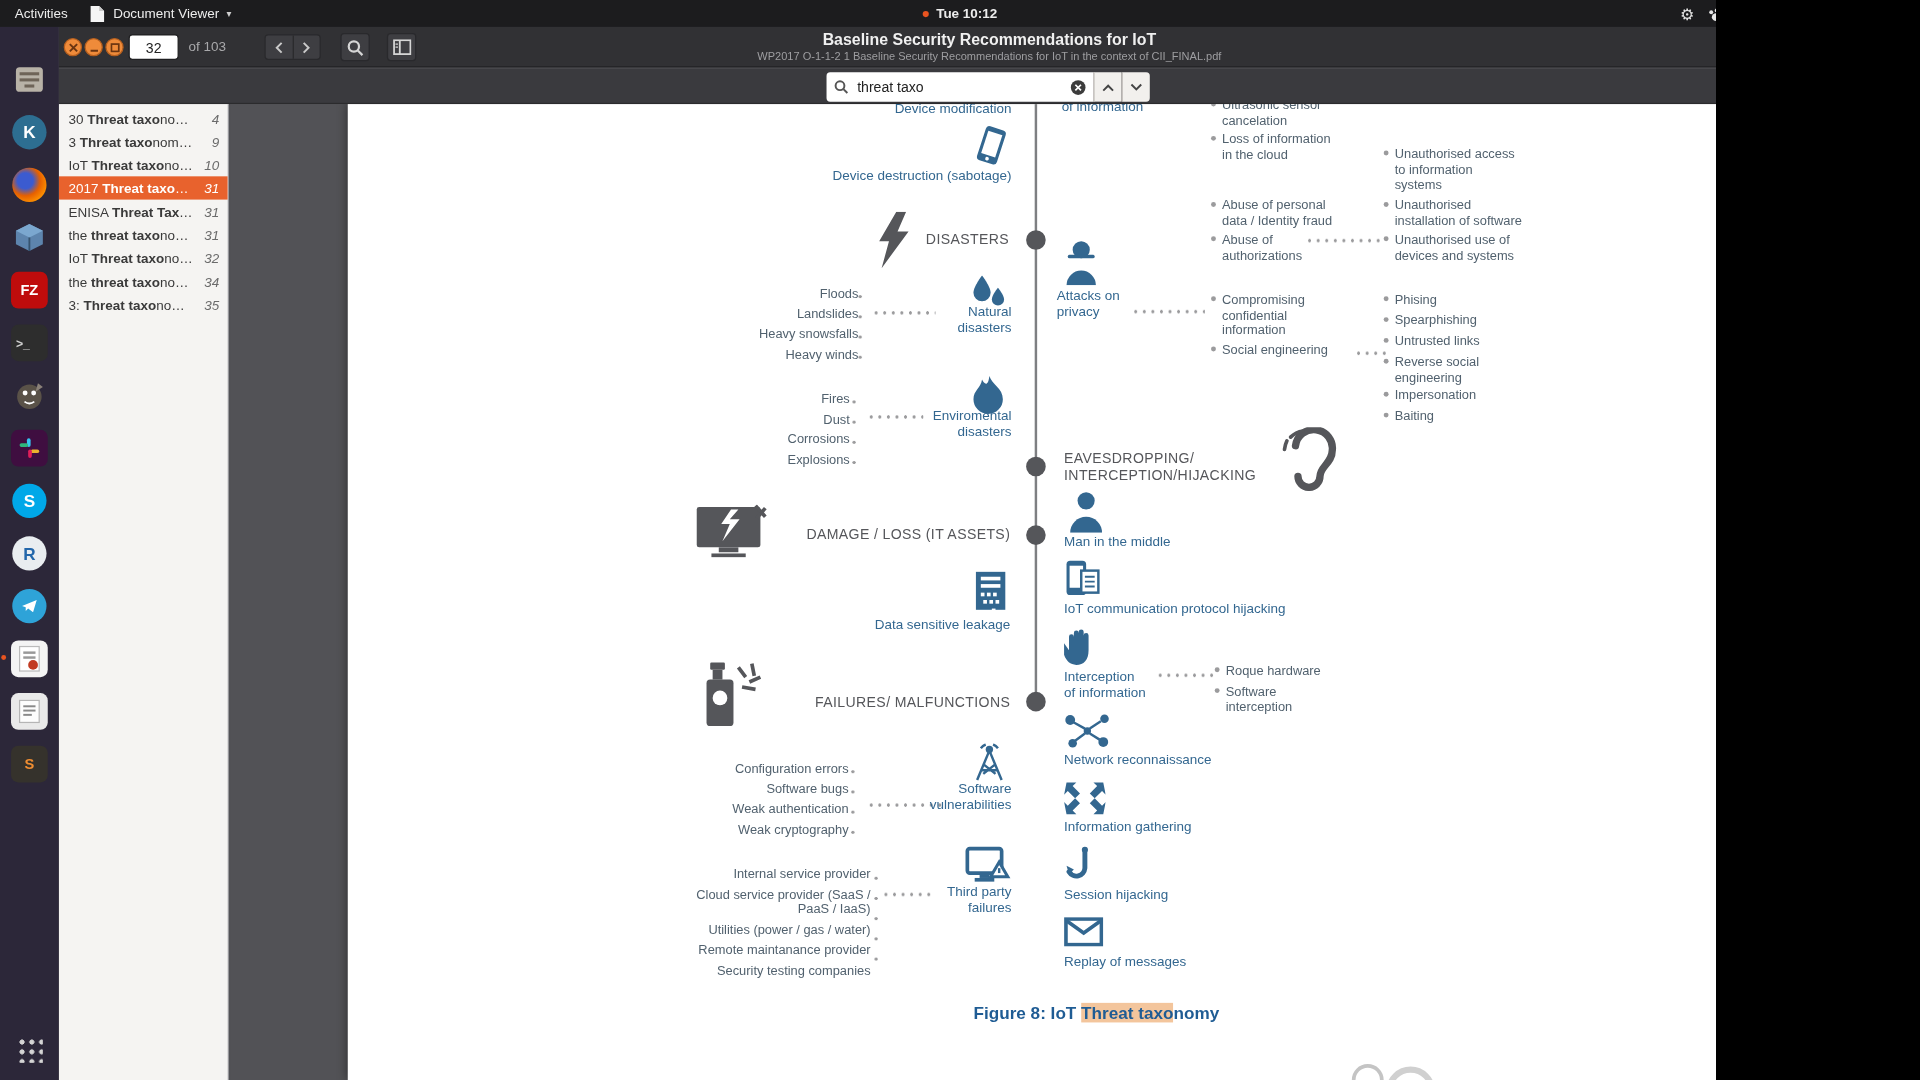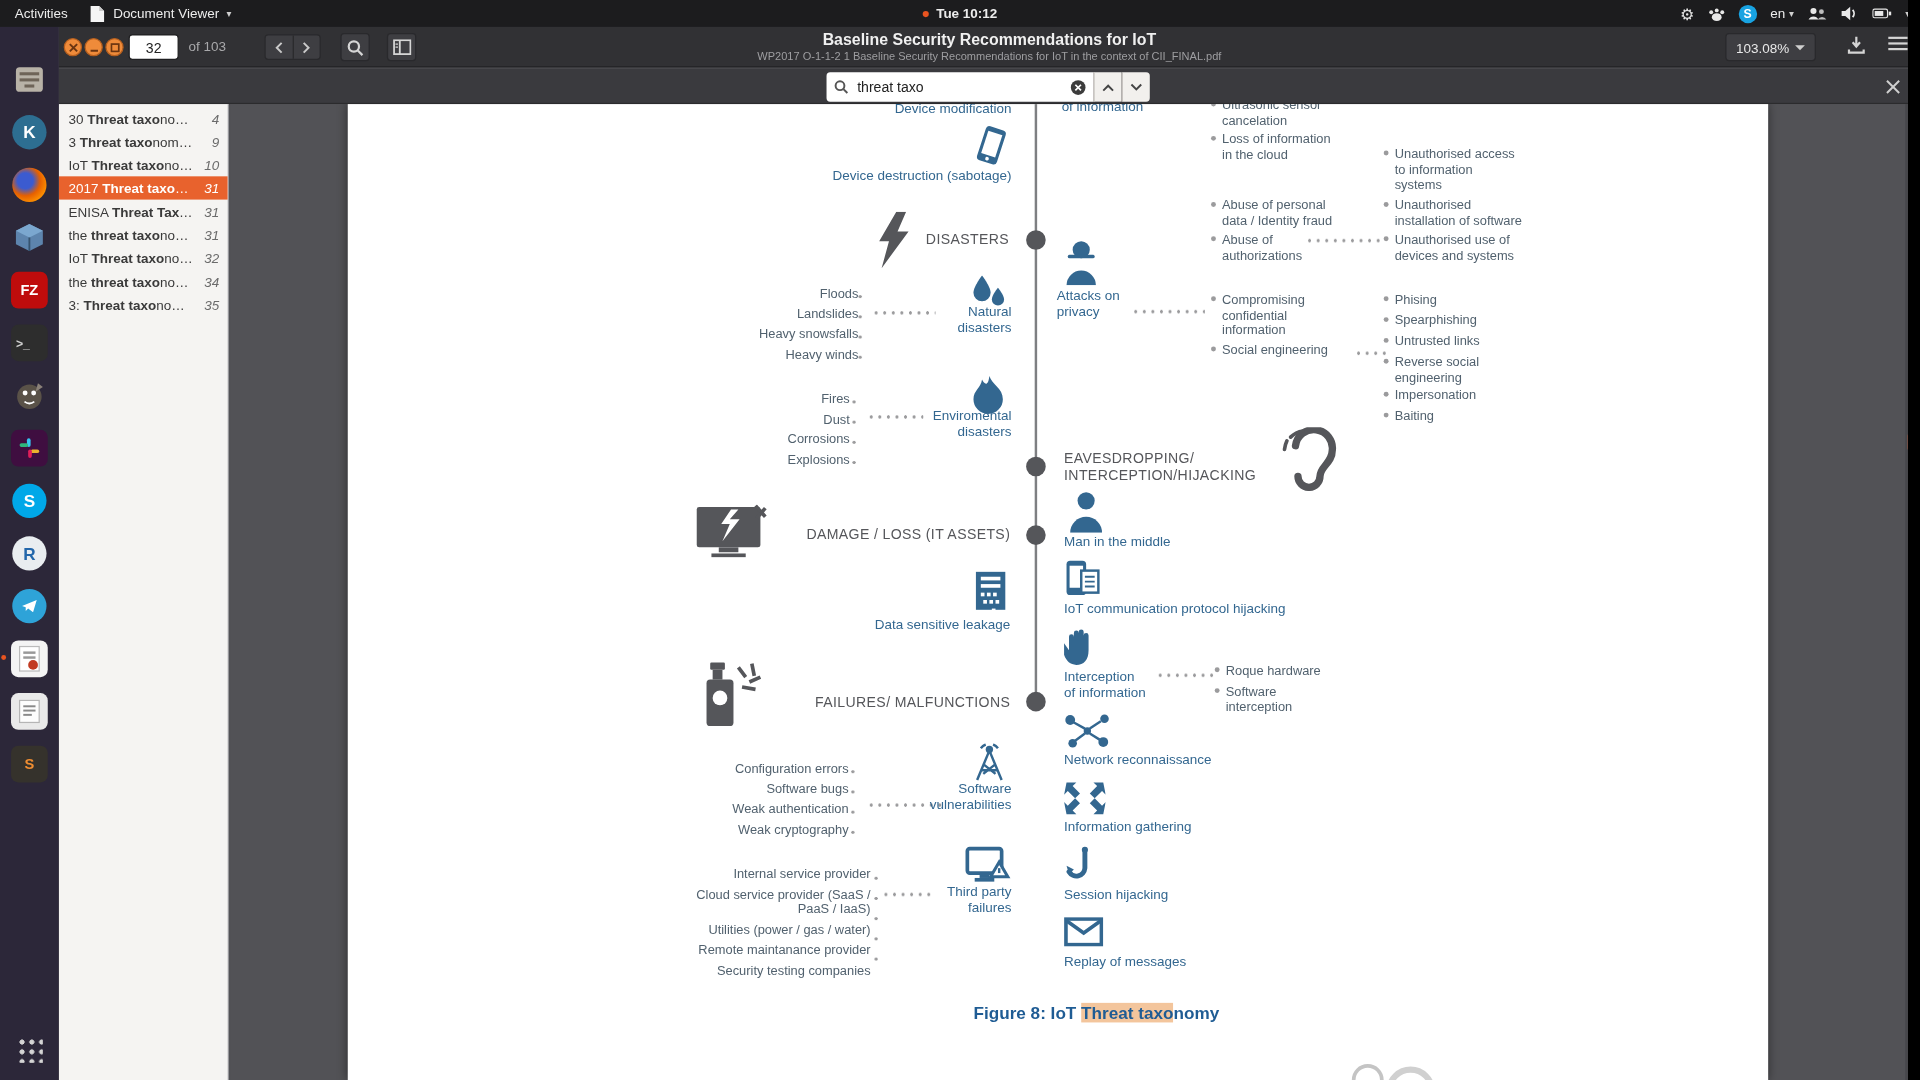--- a/index.html
+++ b/index.html
@@ -1,16 +1,16 @@
 <!DOCTYPE html>
 <html><head>
 <meta charset="utf-8">
 <style>
   html,body{margin:0;padding:0;background:#000;font-family:"Liberation Sans",sans-serif;}
-  .stage{position:relative;width:1908px;height:1080px;overflow:hidden;background:#fde047;}
+  .stage{position:relative;width:1716px;height:1080px;overflow:hidden;background:#fde047;}
   .screen{position:absolute;left:0;top:0;width:1568px;height:882px;transform:scale(1.2244898);transform-origin:0 0;background:#525256;}
 
   
   .topbar{position:absolute;left:0;top:0;width:1568px;height:22px;background:#1c1c1e;color:#ededed;font-size:11px;z-index:40;}
   .tb-left{position:absolute;left:0;top:0;height:22px;display:flex;align-items:center;gap:18px;padding-left:12px;}
   .tb-appmenu{display:flex;align-items:center;gap:6px;}
   .tb-caret{font-size:8px;color:#cfcfcf;font-family:"DejaVu Sans",sans-serif;}
   .tb-clock{position:absolute;left:50%;top:0;transform:translateX(-50%);height:22px;display:flex;align-items:center;gap:6px;font-weight:bold;}
   .tb-dot{width:5px;height:5px;border-radius:50%;background:#e95420;}
   .tb-right{position:absolute;right:0;top:0;height:22px;display:flex;align-items:center;gap:11px;padding-right:8px;}

